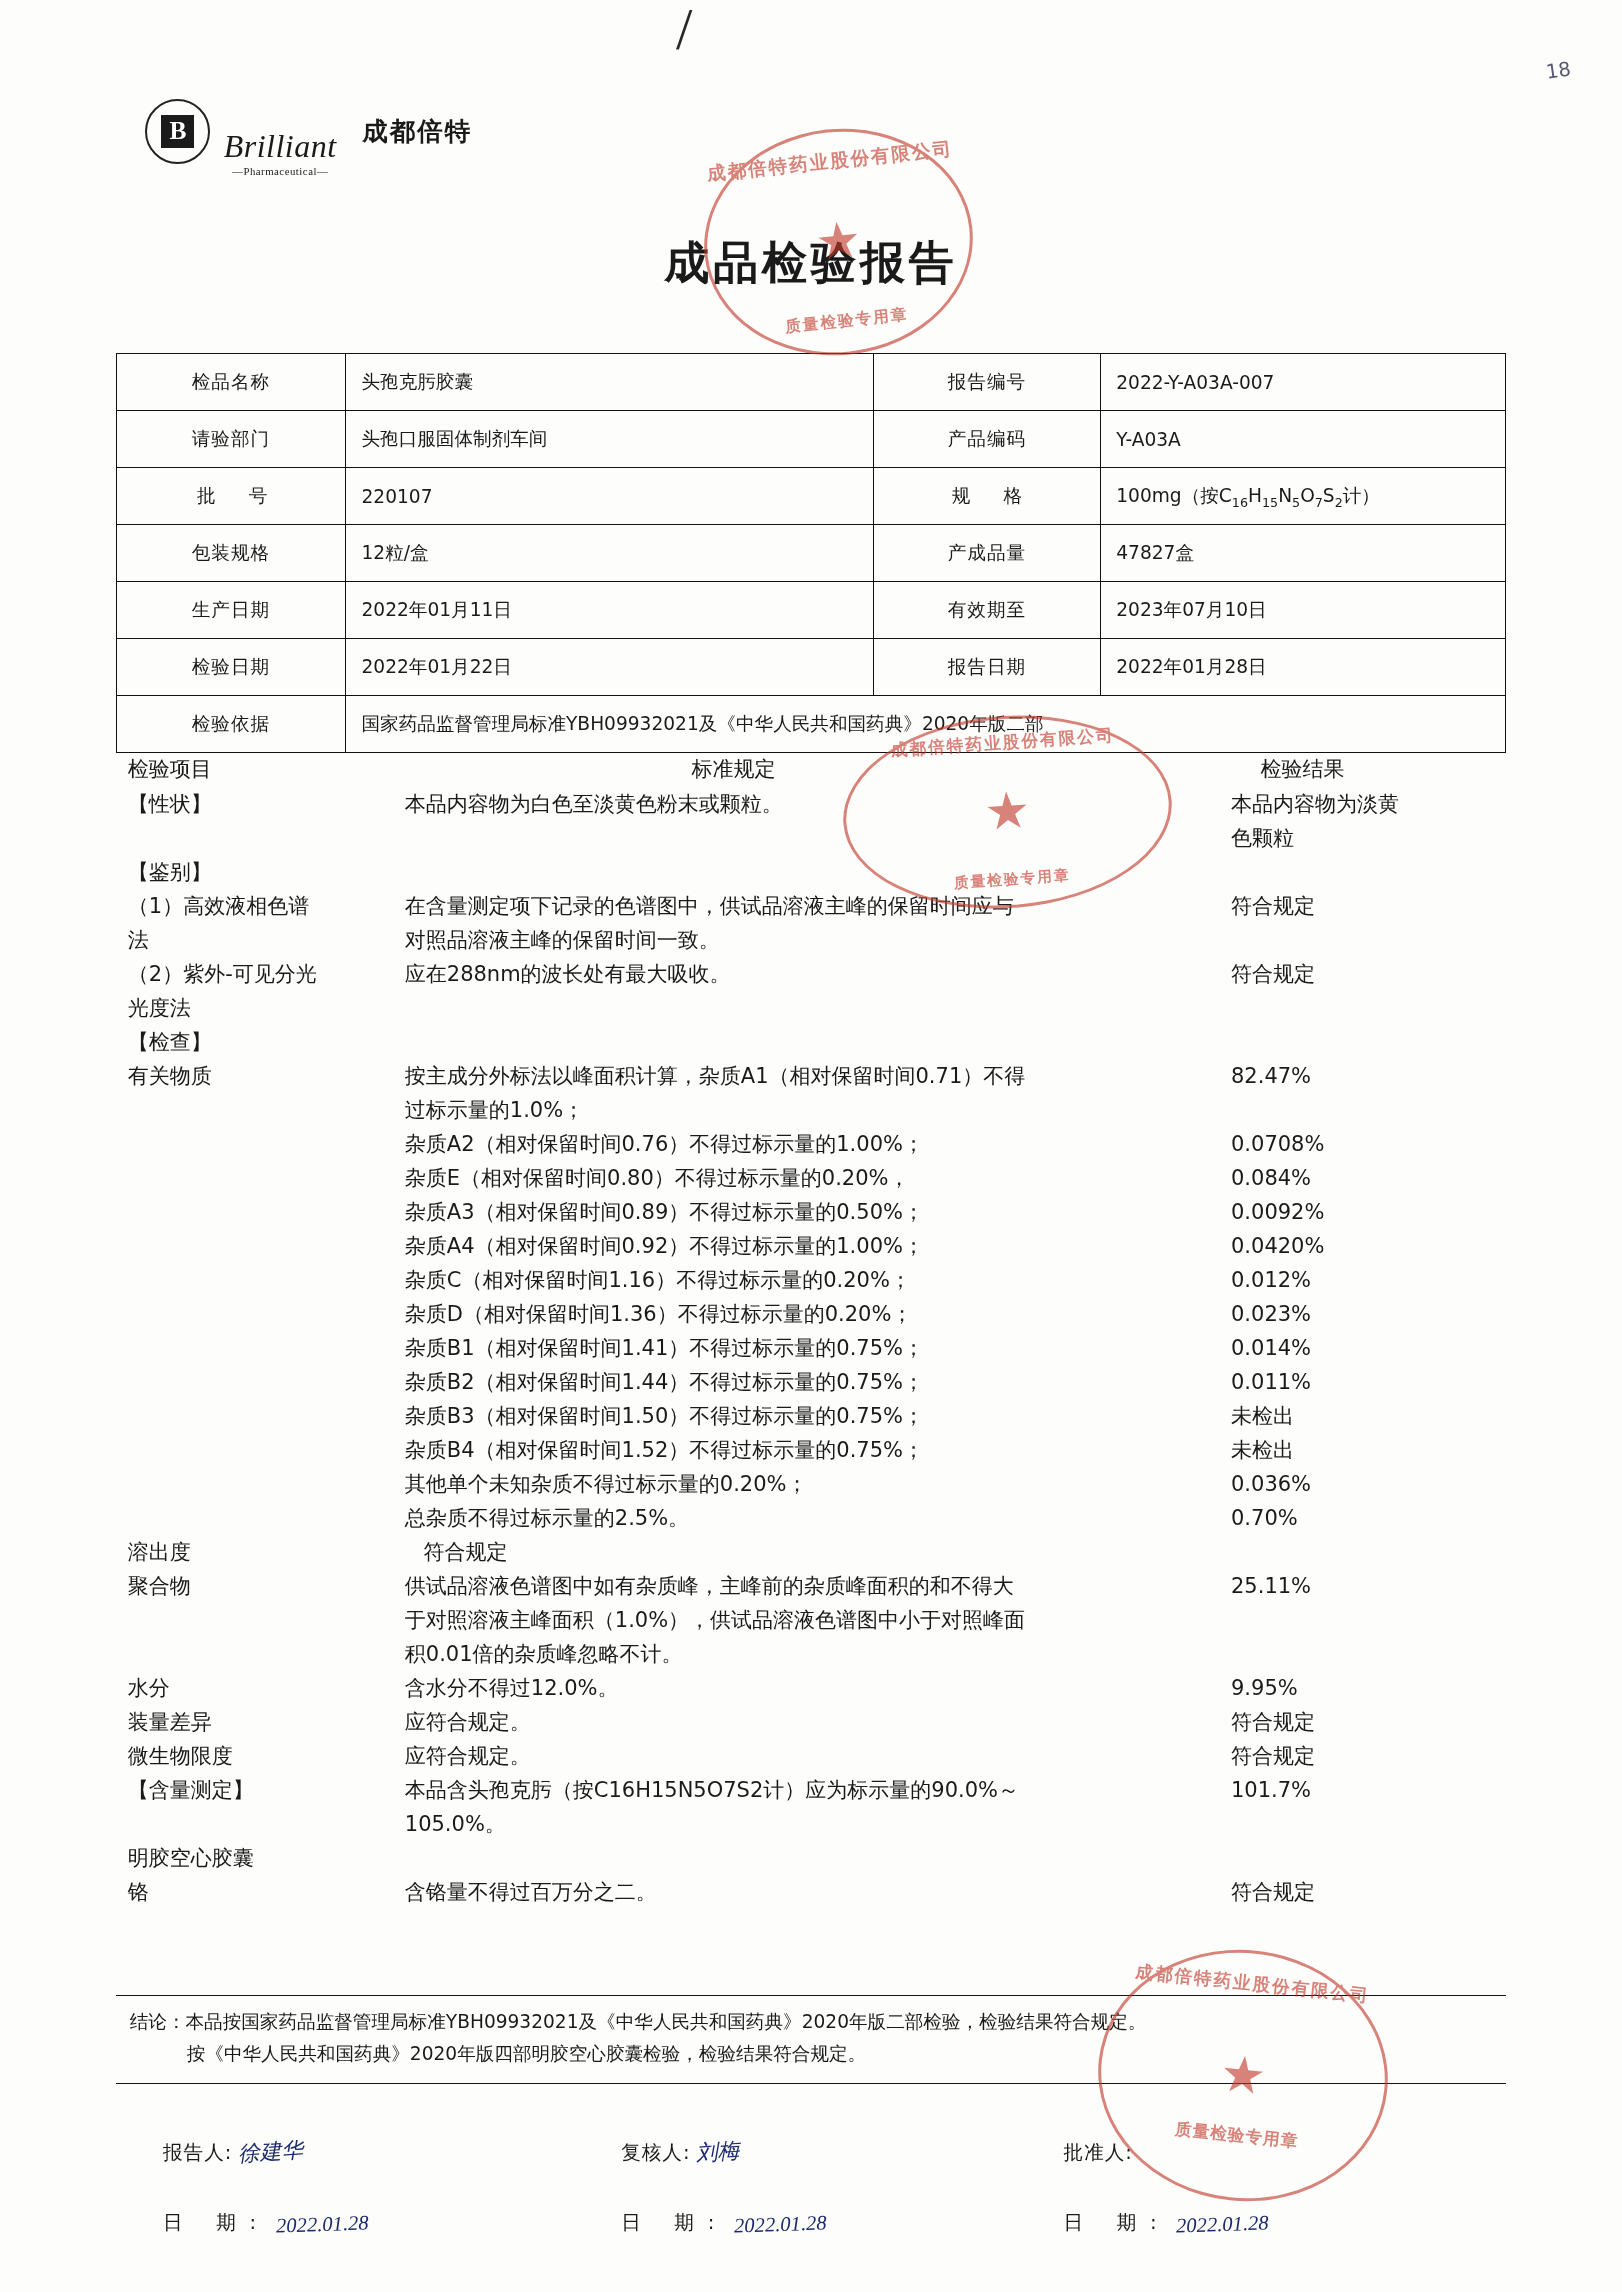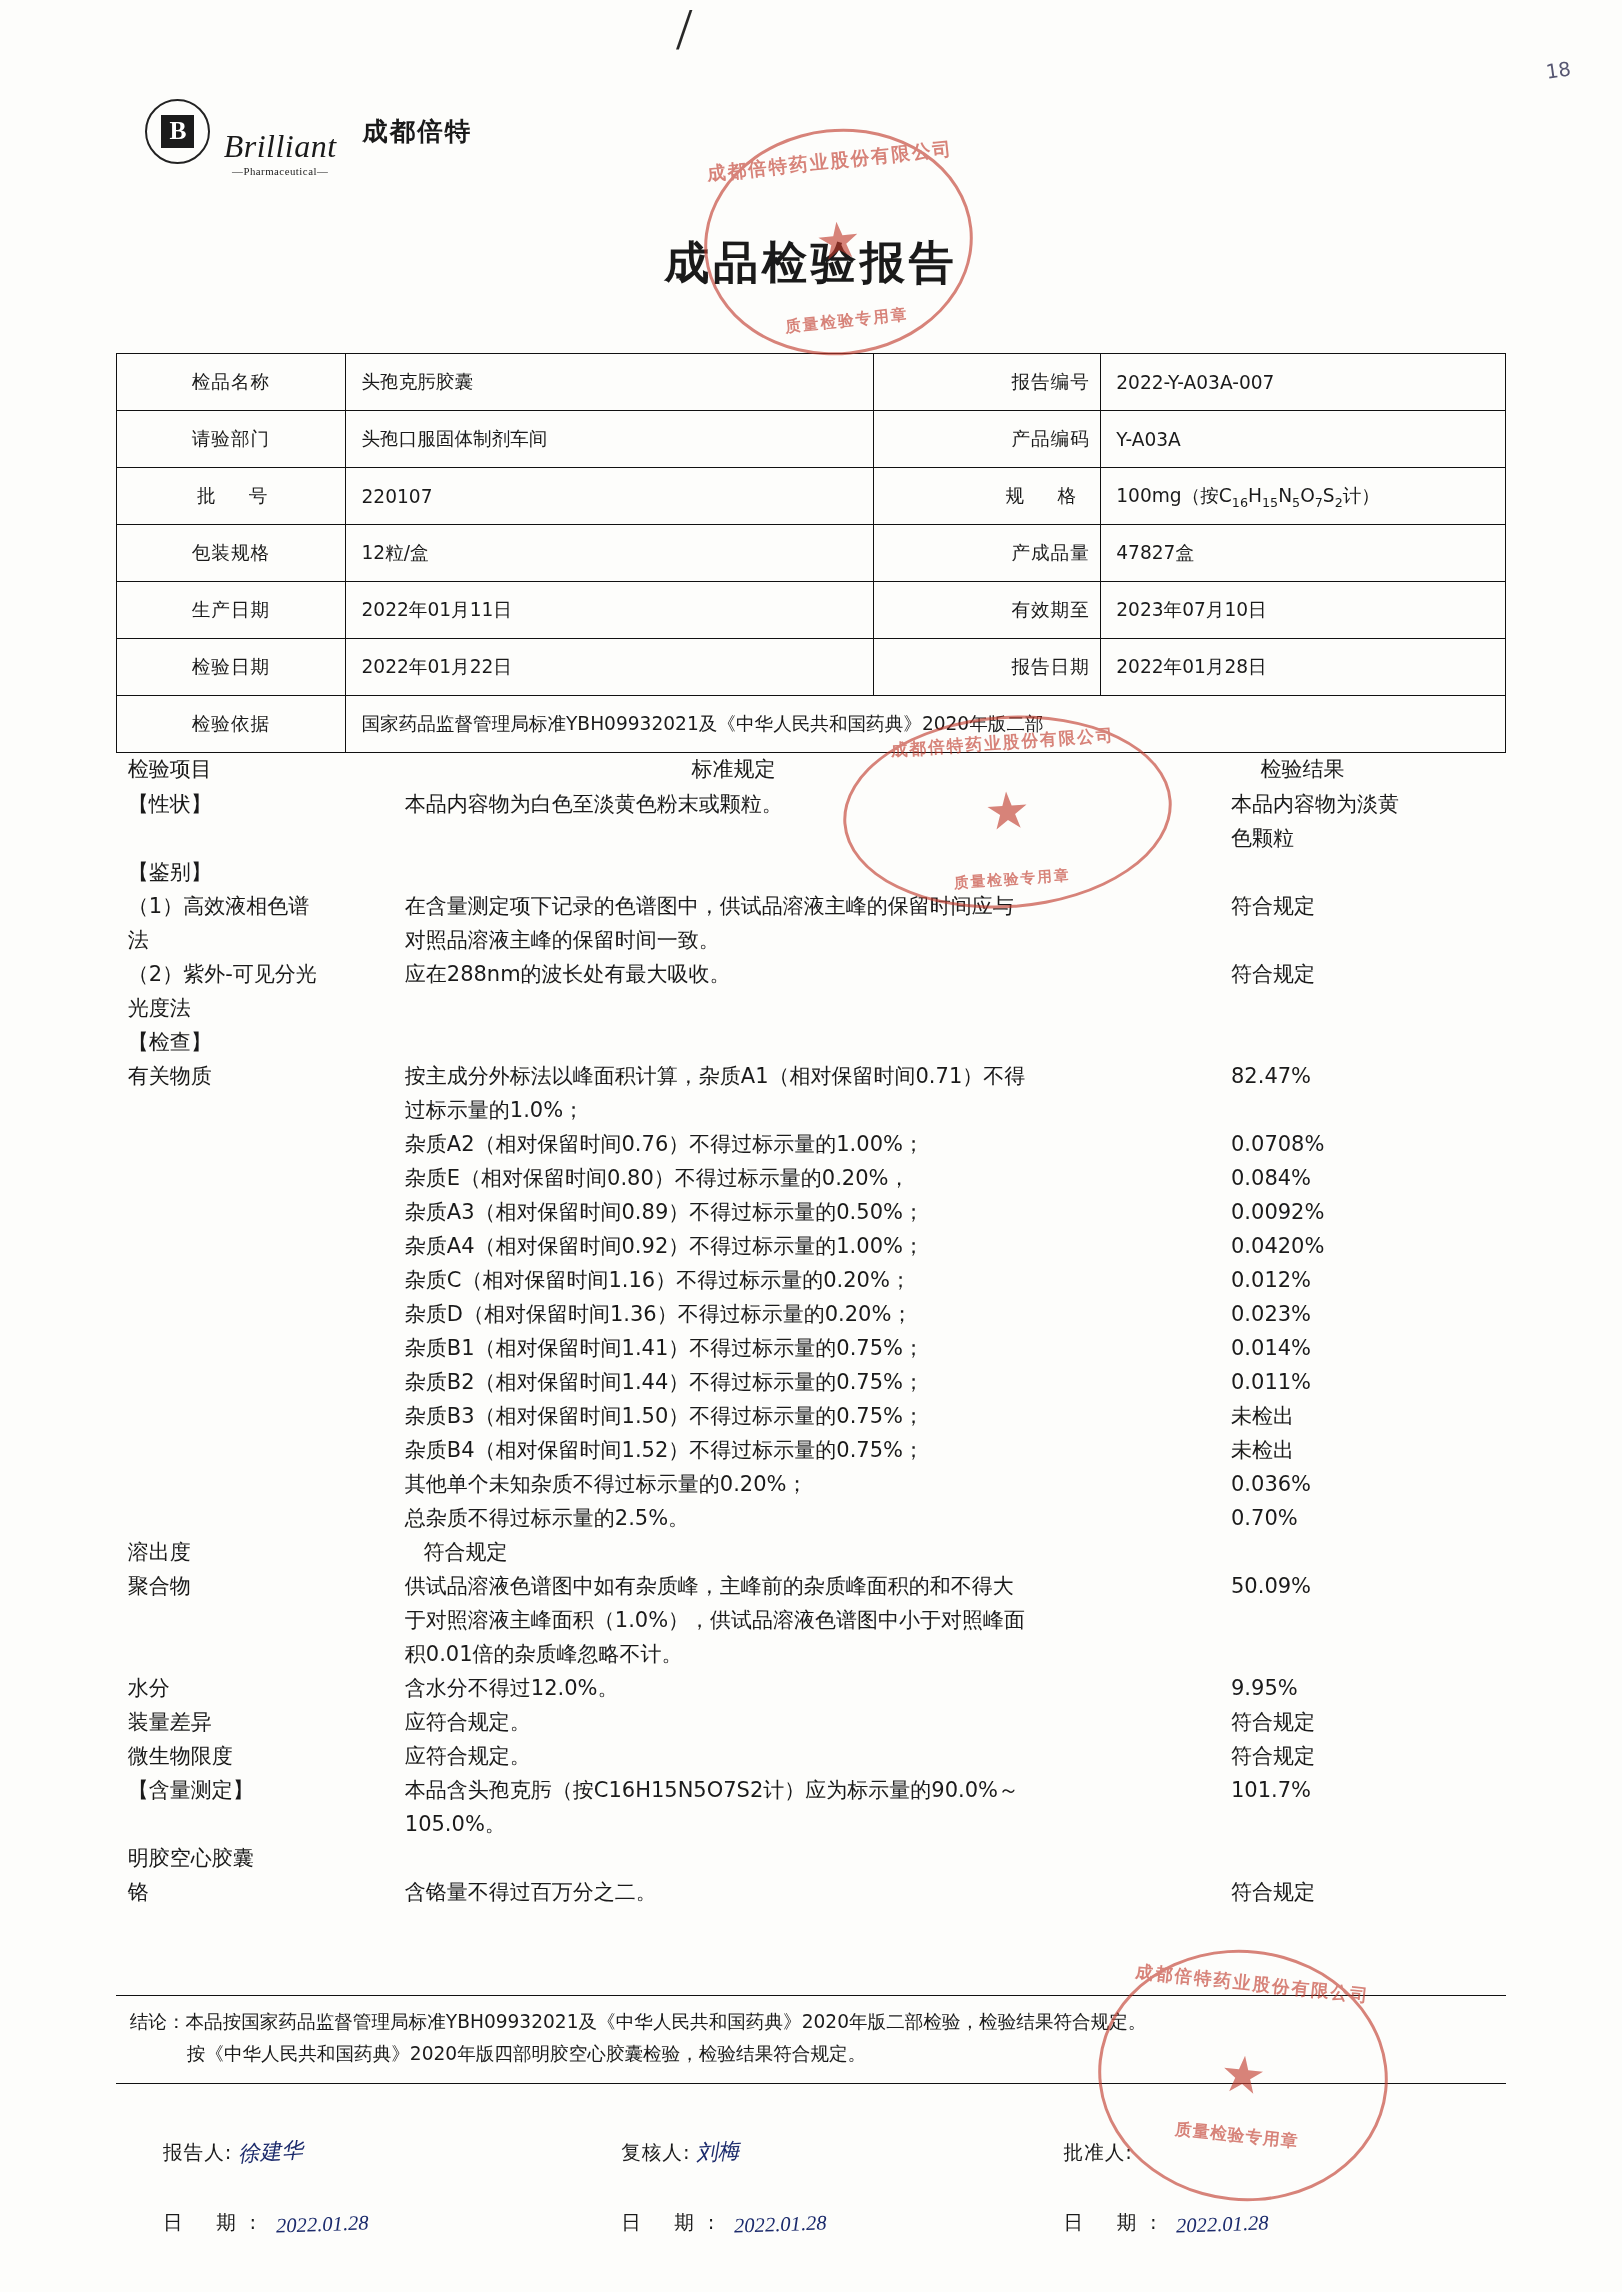--- a/index.html
+++ b/index.html
@@ -126,21 +126,21 @@
   .info-table td.lbl.sp {
     letter-spacing: 13.7px;
     padding-left: 26px;
   }
   .info-table td.val {
     width: 502px;
     padding-left: 15.7px;
   }
   .info-table td.lbl2 {
     width: 192px;
-    text-align: right;
+    text-align: center;
     letter-spacing: 1px;
   }
   .info-table td.lbl2.sp {
     letter-spacing: 13.7px;
     padding-left: 23.5px;
   }
   .info-table td.val2 {
     padding-left: 15.7px;
   }
   .info-table td.full {
@@ -471,21 +471,21 @@
           <div class="col-spec">总杂质不得过标示量的2.5%。</div>
           <div class="col-res">0.70%</div>
         </div>
         <div class="res-row">
           <div class="col-item">溶出度</div>
           <div class="col-res">符合规定</div>
         </div>
         <div class="res-row">
           <div class="col-item">聚合物</div>
           <div class="col-spec">供试品溶液色谱图中如有杂质峰，主峰前的杂质峰面积的和不得大</div>
-          <div class="col-res">50.09%</div>
+          <div class="col-res">25.11%</div>
         </div>
         <div class="res-row">
           <div class="col-item"></div>
           <div class="col-spec">于对照溶液主峰面积（1.0%），供试品溶液色谱图中小于对照峰面</div>
           <div class="col-res"></div>
         </div>
         <div class="res-row">
           <div class="col-item"></div>
           <div class="col-spec">积0.01倍的杂质峰忽略不计。</div>
           <div class="col-res"></div>

